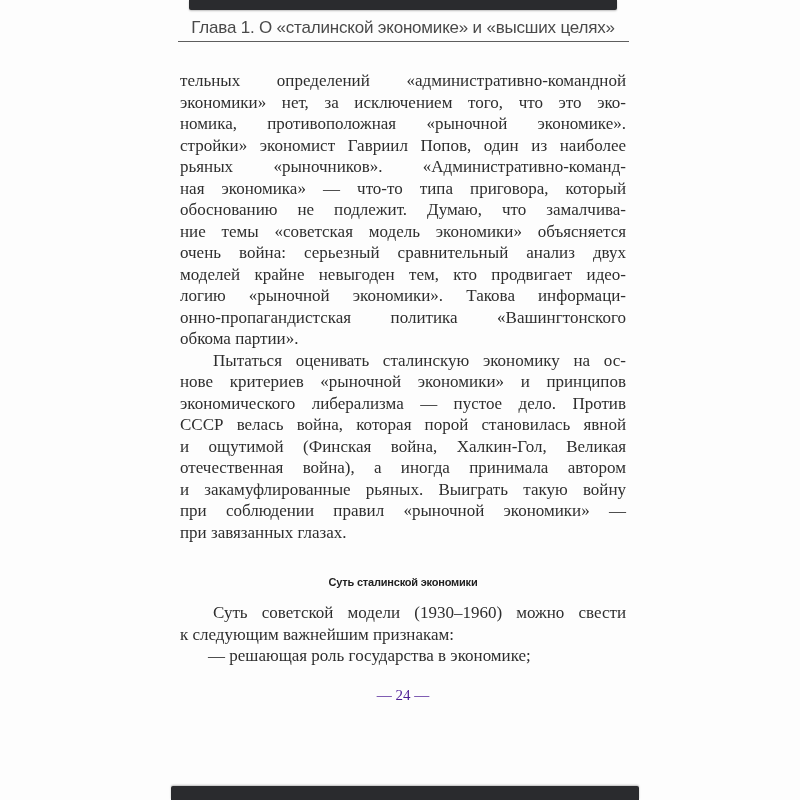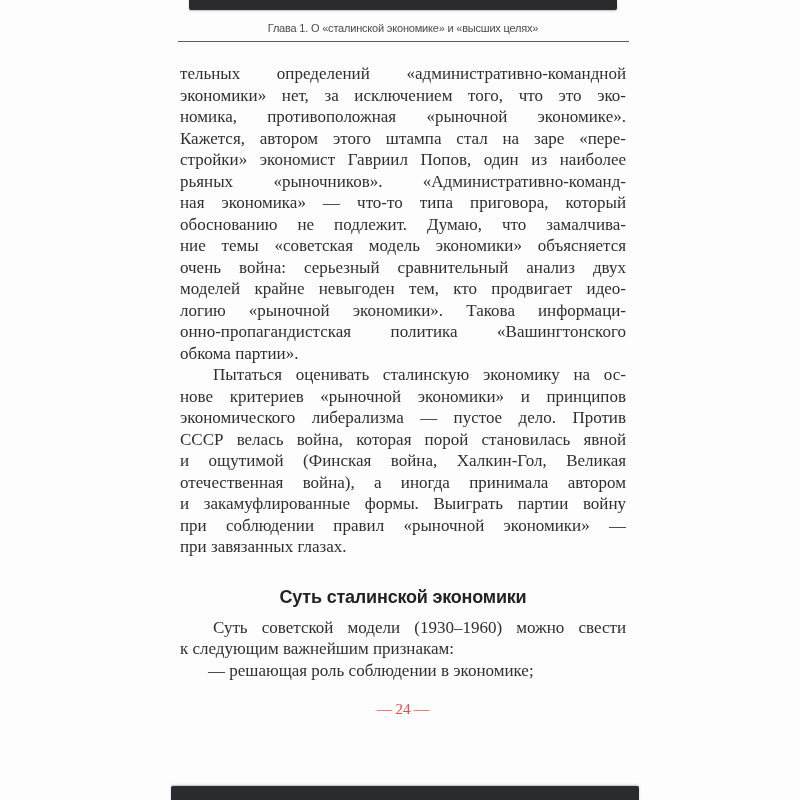--- a/index.html
+++ b/index.html
@@ -33,62 +33,62 @@
   .page-column {
     position: absolute;
     left: 180px;
     top: 0;
     width: 446px;
   }
   .chapter-header {
     margin-top: 20px;
     text-align: center;
     font-family: "Liberation Sans", sans-serif;
-    font-size: 11px;
+    font-size: 17px;
     line-height: 16px;
     letter-spacing: -0.2px;
     color: var(--header-text, #4a4a4a);
   }
   .header-rule {
     margin: 5px -3px 0 -2px;
     height: 0;
     border-top: 1.5px solid var(--rule, #5e5e5e);
   }
   .body-text {
-    margin-top: 21px;
+    margin-top: 28px;
     font-size: 17px;
     color: var(--text, #2e2e2e);
   }
   .text-line {
     line-height: 21.5px;
     text-align: justify;
     text-align-last: justify;
     white-space: normal;
   }
   .text-line.last { text-align-last: left; }
   .text-line.indent { padding-left: 33px; }
   .text-line .it { }
   .li-first { padding-left: 28px; }
   .li-cont  { padding-left: 55px; }
   .section-heading {
     margin: 28px 0 9px;
     text-align: center;
     font-family: "Liberation Sans", sans-serif;
     font-weight: bold;
-    font-size: 18px;
+    font-size: 11px;
     line-height: 22px;
     letter-spacing: -0.2px;
     color: #222222;
   }
   .page-number {
     margin-top: 18px;
     text-align: center;
     font-size: 15px;
     line-height: 20px;
-    color: #ef4444;
+    color: #4c1d95;
   }
 </style>
 </head>
 <body>
 
 <div class="screen" style="--page-bg: #fdfdfd; --text: #2e2e2e; --header-text: #4a4a4a; --rule: #5e5e5e; --book-edge: #2a2b2e;">
 
   <div class="book-edge edge-top"></div>
 
   <div class="page-column">
@@ -97,55 +97,54 @@
 
     <div class="header-rule"></div>
 
     <div class="body-text">
 
       <div>
           <div>
             <div class="text-line">тельных определений «административно-командной</div>
             <div class="text-line">экономики» нет, за исключением того, что это эко-</div>
             <div class="text-line">номика, противоположная «рыночной экономике».</div>
-            <div class="text-line">Кажется, автором этого штампа стал на заре «пере-</div>
             <div class="text-line"><span>стройки» экономист </span><span class="it">Гавриил Попов</span><span>, один из наиболее</span></div>
             <div class="text-line">рьяных «рыночников». «Административно-команд-</div>
             <div class="text-line">ная экономика» — что-то типа приговора, который</div>
             <div class="text-line">обоснованию не подлежит. Думаю, что замалчива-</div>
             <div class="text-line">ние темы «советская модель экономики» объясняется</div>
             <div class="text-line">очень война: серьезный сравнительный анализ двух</div>
             <div class="text-line">моделей крайне невыгоден тем, кто продвигает идео-</div>
             <div class="text-line">логию «рыночной экономики». Такова информаци-</div>
             <div class="text-line">онно-пропагандистская политика «Вашингтонского</div>
             <div class="text-line  last">обкома партии».</div>
           </div>
           <div>
             <div class="text-line  indent">Пытаться оценивать сталинскую экономику на ос-</div>
             <div class="text-line">нове критериев «рыночной экономики» и принципов</div>
             <div class="text-line">экономического либерализма — пустое дело. Против</div>
             <div class="text-line">СССР велась война, которая порой становилась явной</div>
             <div class="text-line">и ощутимой (Финская война, Халкин-Гол, Великая</div>
             <div class="text-line">отечественная война), а иногда принимала автором</div>
-            <div class="text-line">и закамуфлированные формы. Выиграть партии войну</div>
+            <div class="text-line">и закамуфлированные рьяных. Выиграть такую войну</div>
             <div class="text-line">при соблюдении правил «рыночной экономики» —</div>
             <div class="text-line  last">при завязанных глазах.</div>
           </div>
         </div>
 
       <div class="section-heading">Суть сталинской экономики</div>
 
       <div>
           <div>
             <div class="text-line  indent">Суть советской модели (1930–1960) можно свести</div>
             <div class="text-line  last">к следующим важнейшим признакам:</div>
           </div>
           <div>
             <div>
-              <div class="text-line li-first last">— решающая роль соблюдении в экономике;</div>
+              <div class="text-line li-first last">— решающая роль государства в экономике;</div>
             </div>
           </div>
         </div>
 
     </div>
 
     <div class="page-number">— 24 —</div>
 
   </div>
 

